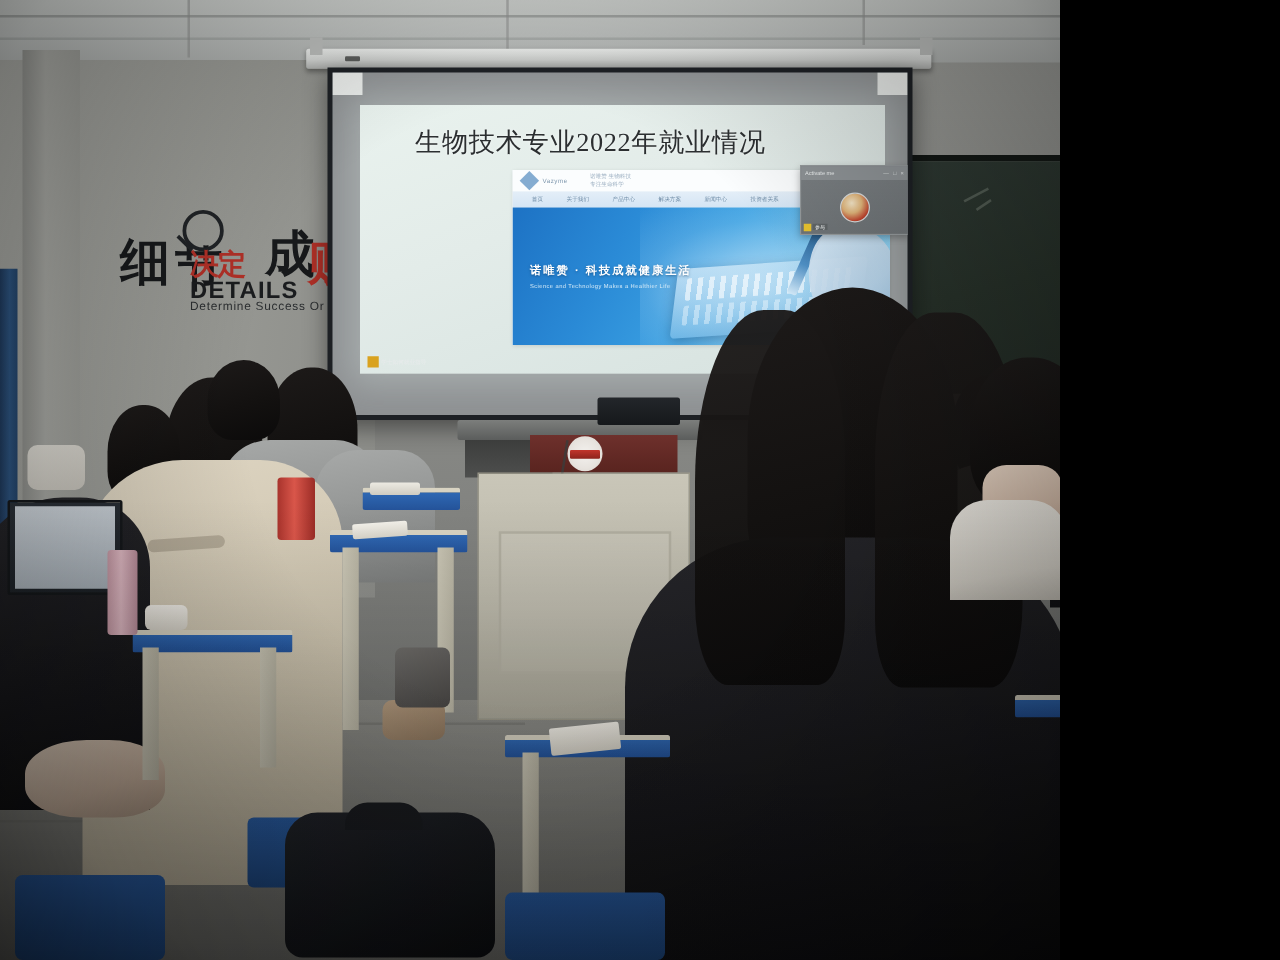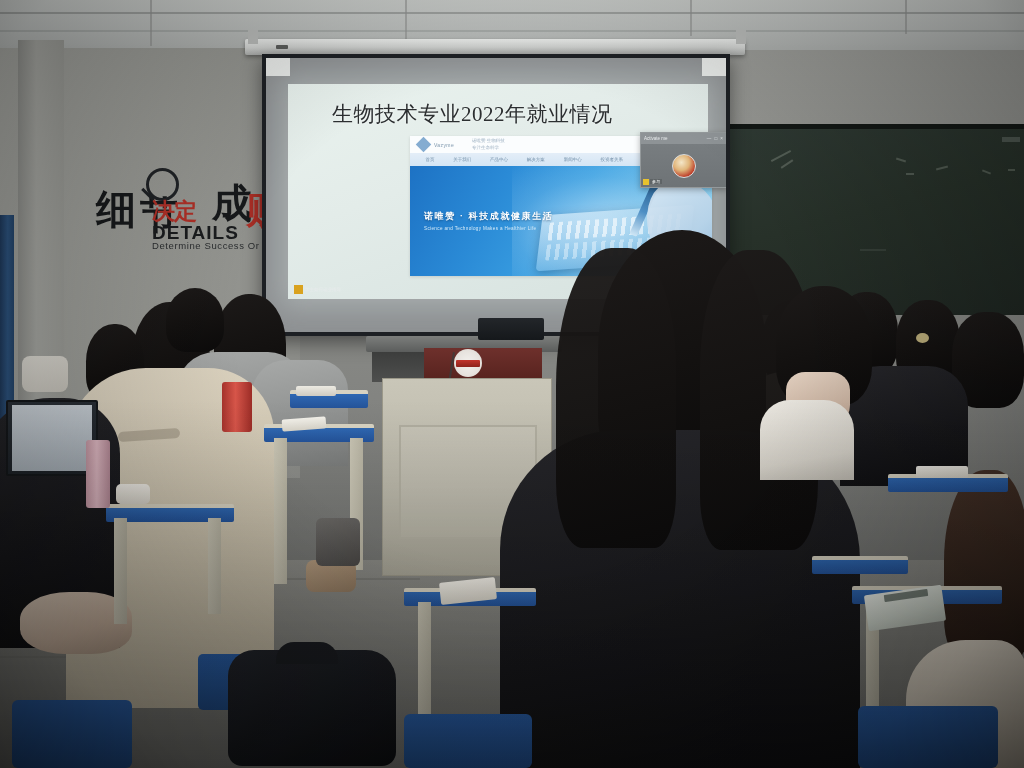--- a/index.html
+++ b/index.html
@@ -1,19 +1,19 @@
 <!DOCTYPE html>
 <html><head>
 <meta charset="utf-8">
 <style>
   html,body{margin:0;padding:0;background:#000;}
   body{font-family:"Liberation Sans",sans-serif;}
 
   #scene{
-    position:relative;width:1024px;height:768px;overflow:hidden;
+    position:relative;width:848px;height:768px;overflow:hidden;
     background:#4a4a4c;
   }
 
   
   .ceiling{
     position:absolute;left:0;top:0;width:1024px;height:58px;
     background:linear-gradient(180deg,#c9ccc9 0%,#bcbfbd 45%,#a9acaa 100%);
   }
   .ceil-seam{position:absolute;background:#8f9290;height:2px;opacity:.75;}
   .ceil-vseam{position:absolute;background:#8d908e;width:2px;opacity:.6;}

